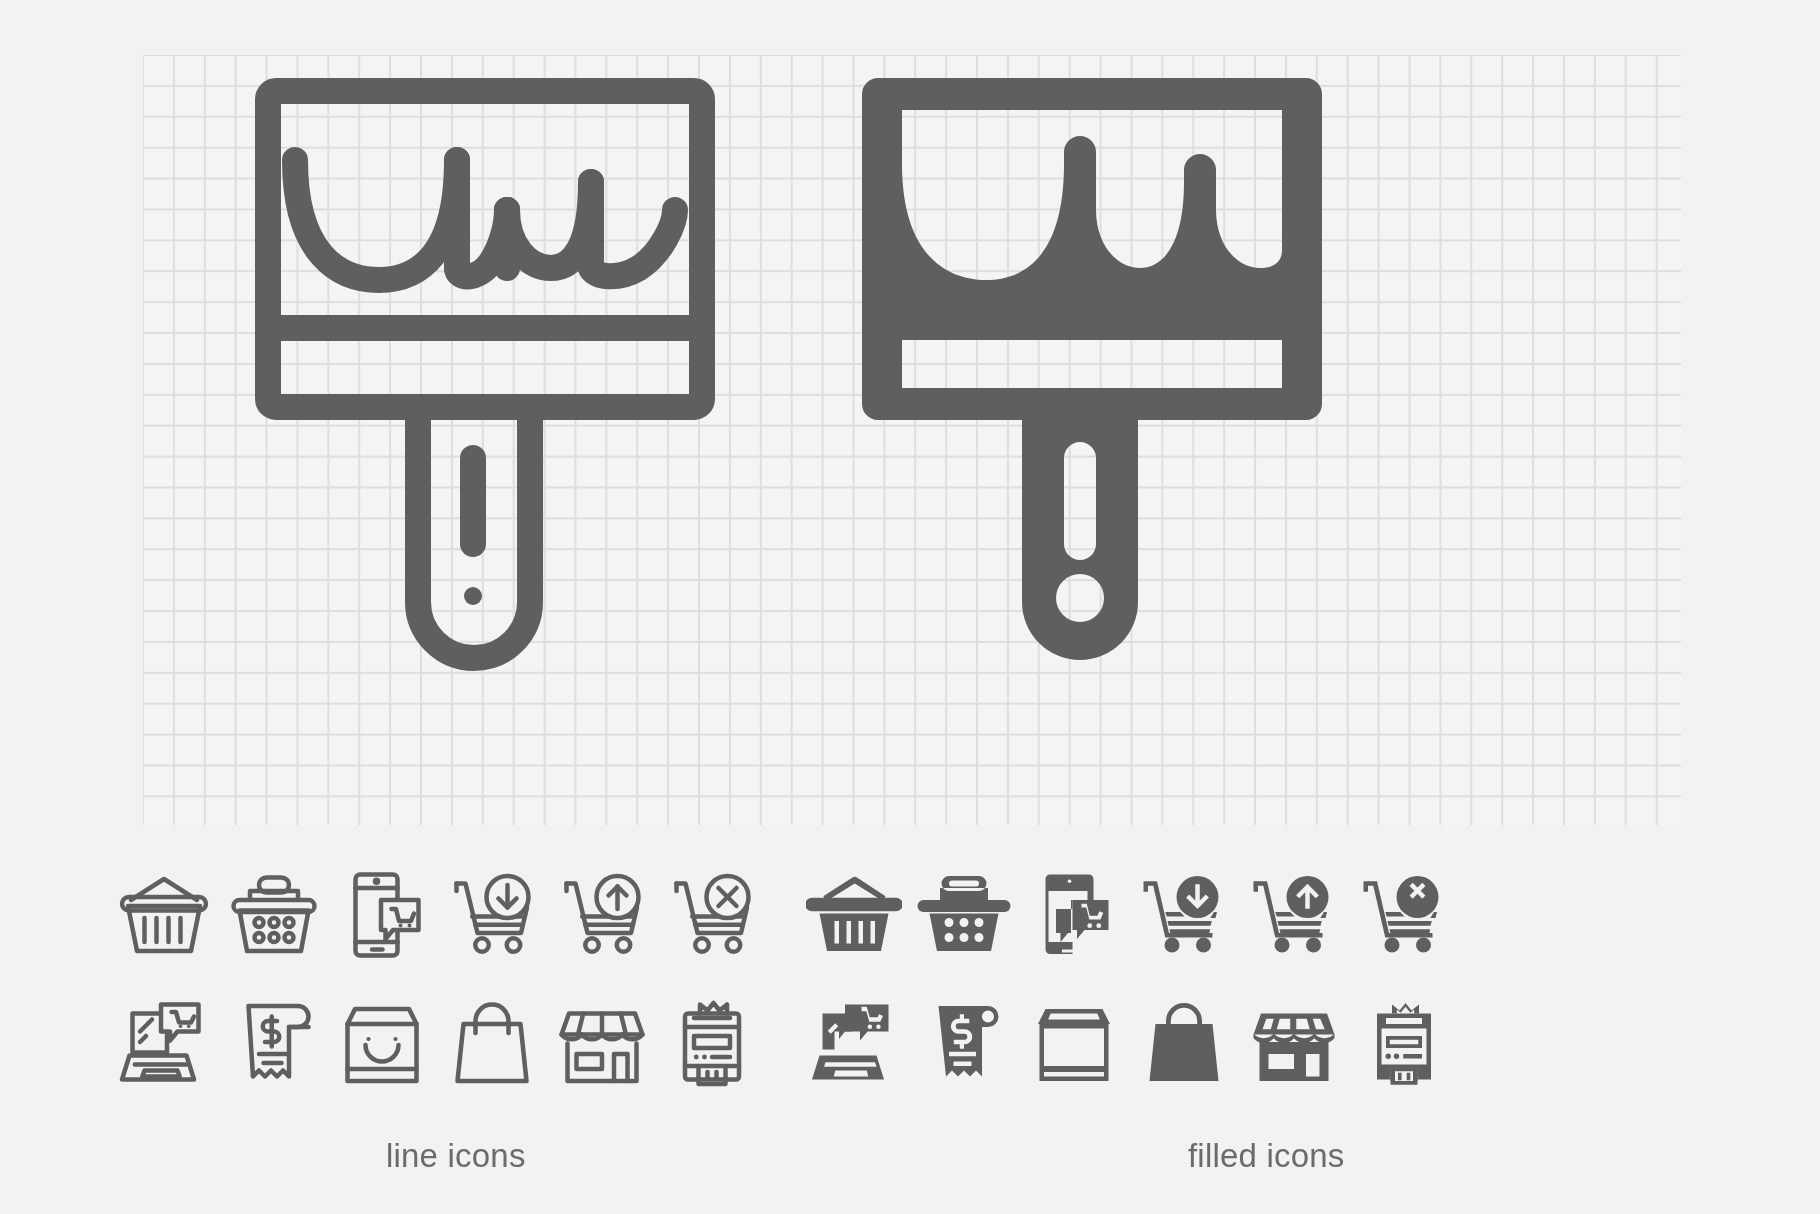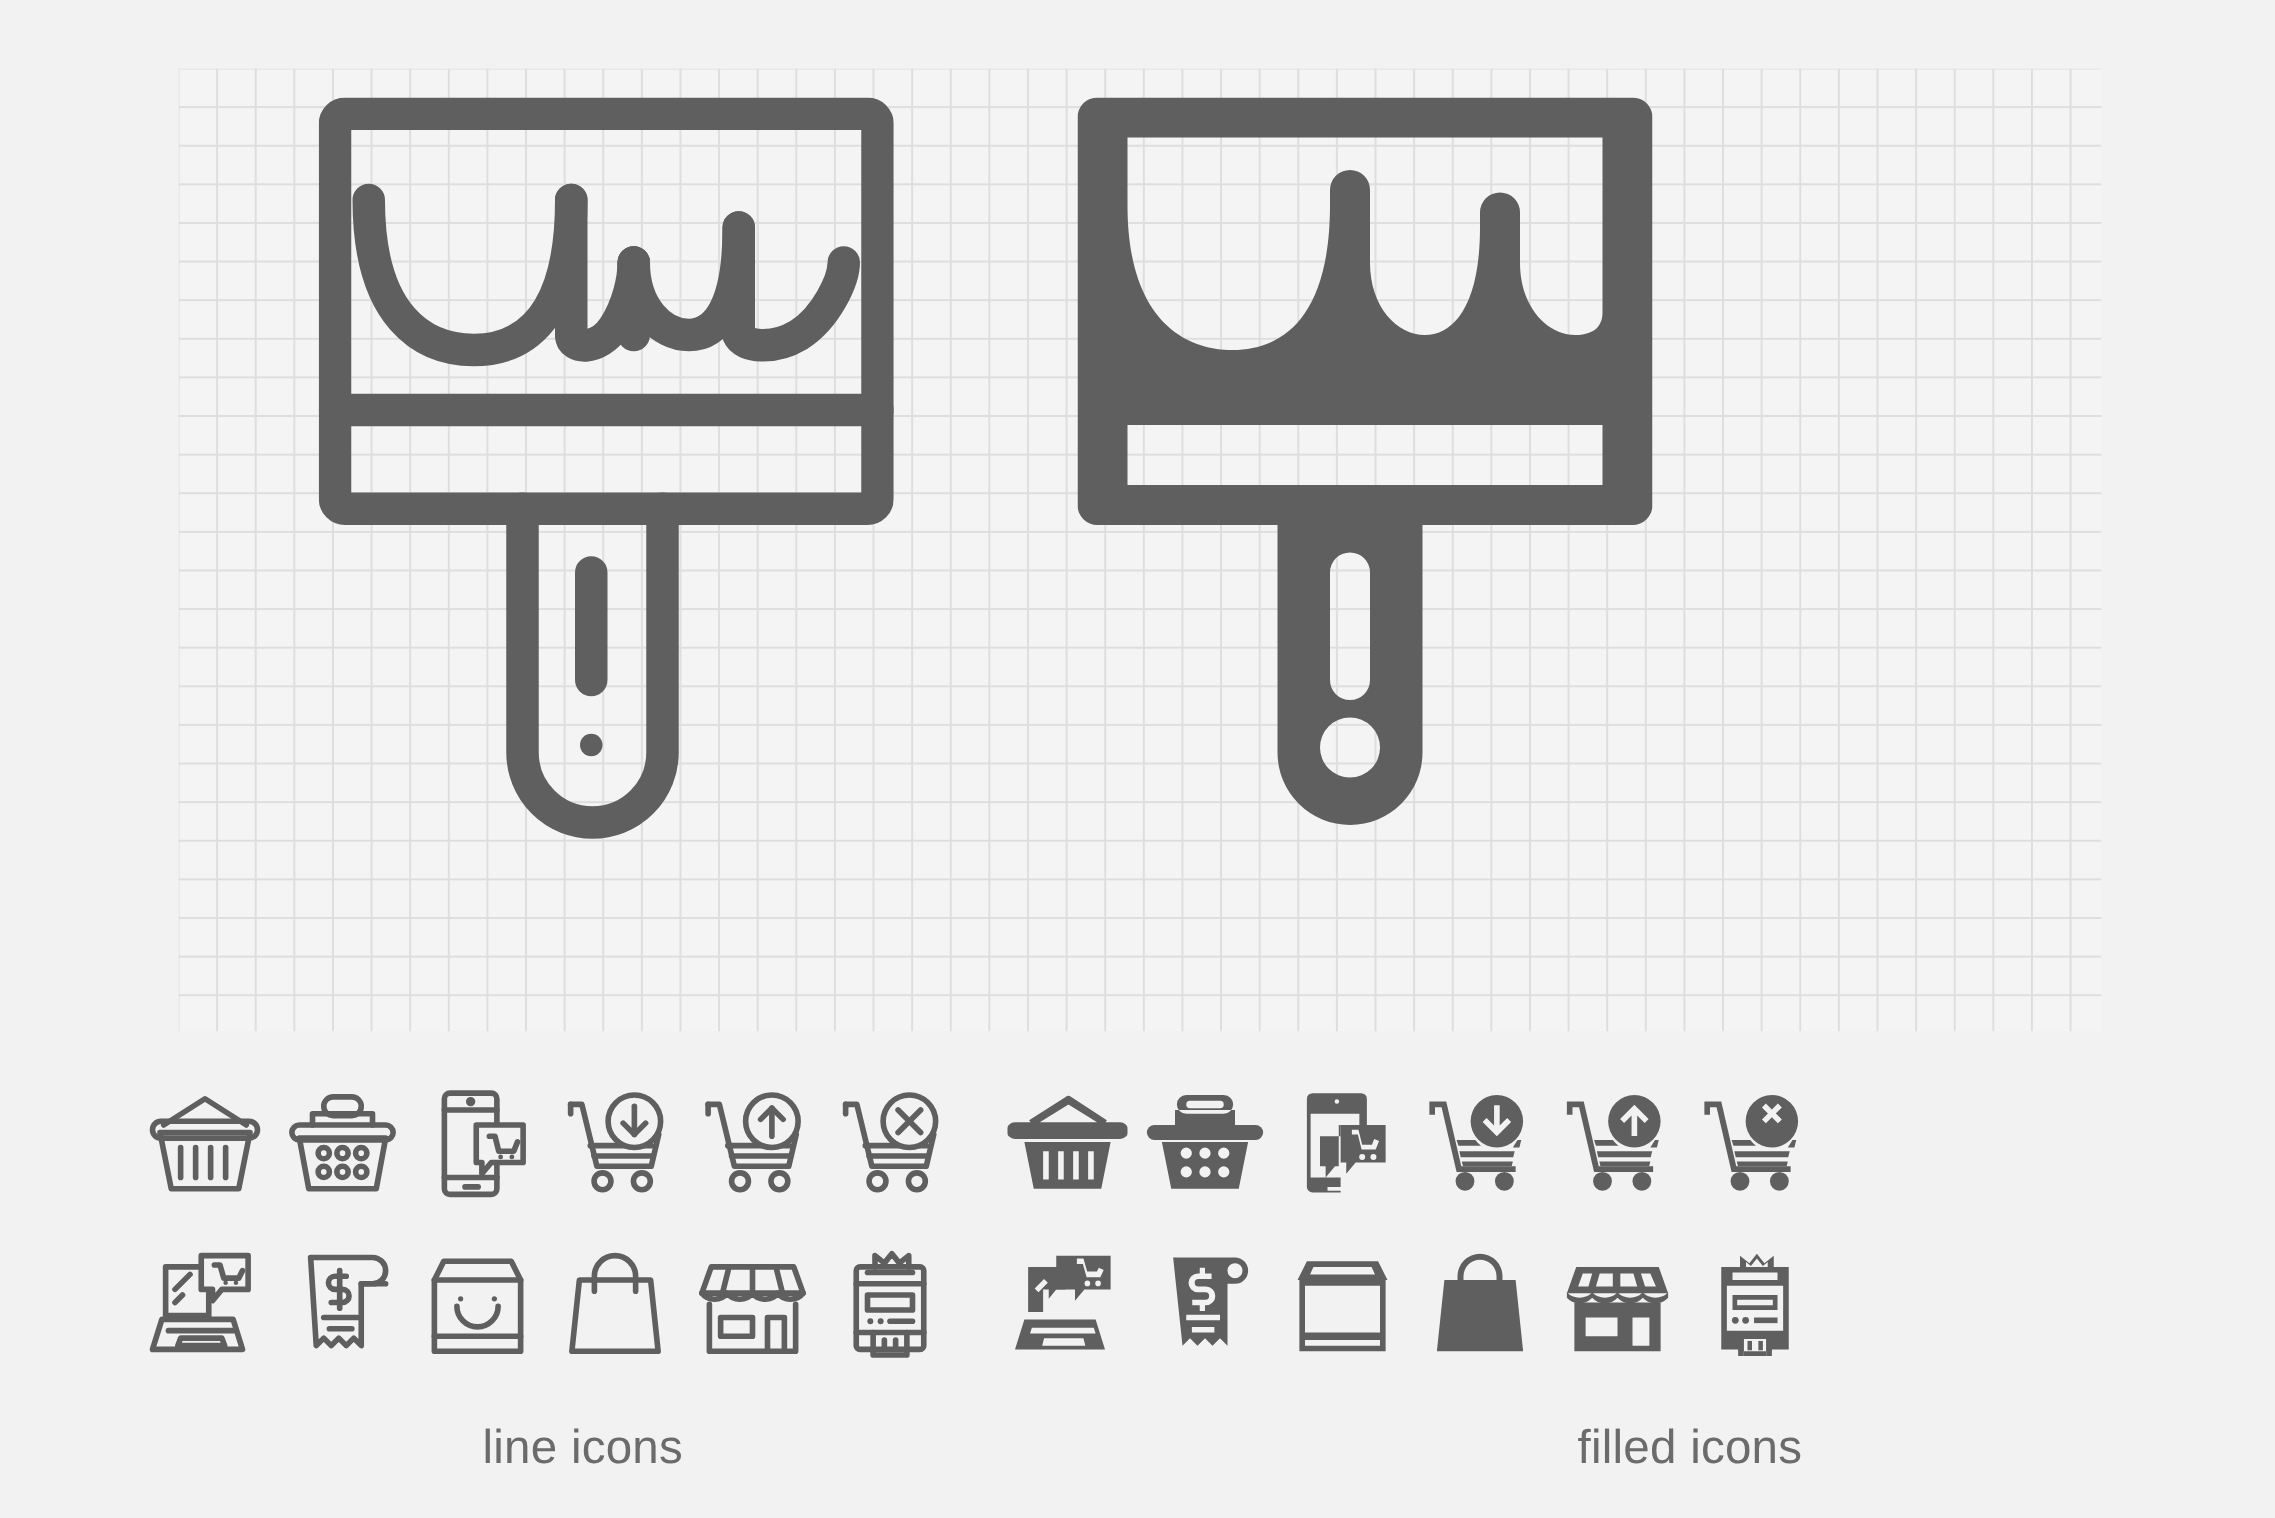--- a/index.html
+++ b/index.html
@@ -61,28 +61,28 @@
     height: 120px;
     display: flex;
     align-items: center;
     justify-content: center;
   }
   .icon-cell svg { display: block; }
 
   
   .caption {
     position: absolute;
-    font-size: 38px;
+    font-size: 33px;
     color: #6b6b6b;
     letter-spacing: 0.2px;
     white-space: nowrap;
     font-family: "Liberation Sans", sans-serif;
   }
   .caption-line  { left: 386px;  top: 1137px; }
-  .caption-filled{ left: 1262px; top: 1137px; text-align: center; }
+  .caption-filled{ left: 1188px; top: 1137px; text-align: center; }
 </style>
 </head>
 <body>
 
 <div id="stage">
 
   <div class="grid-panel">
 
     <div class="hero" style="left:112px; top:23px;">
       <svg width="460" height="620" viewBox="0 0 230 310" aria-hidden="true">

